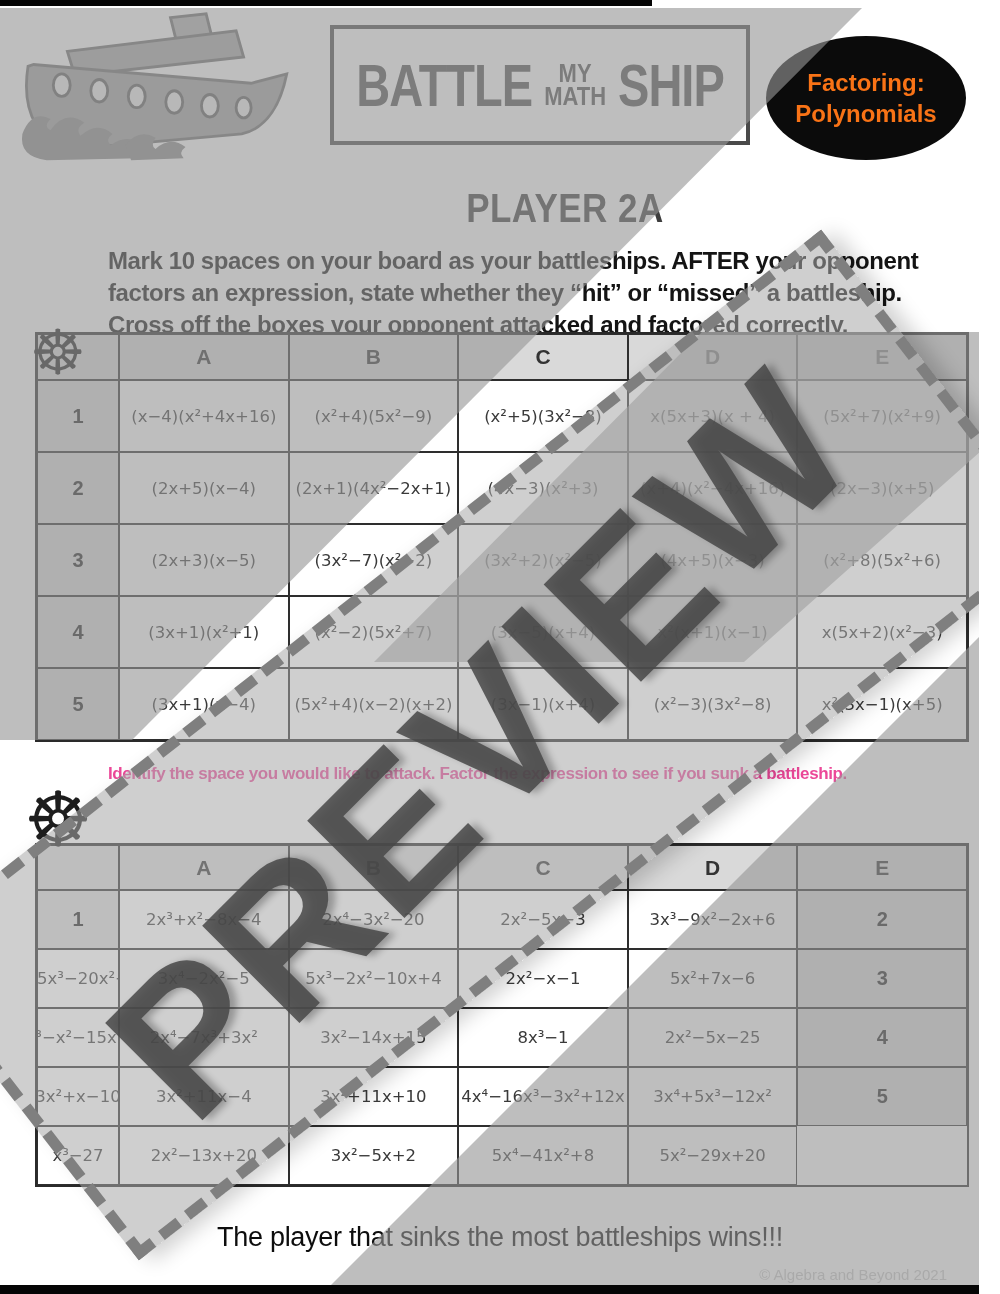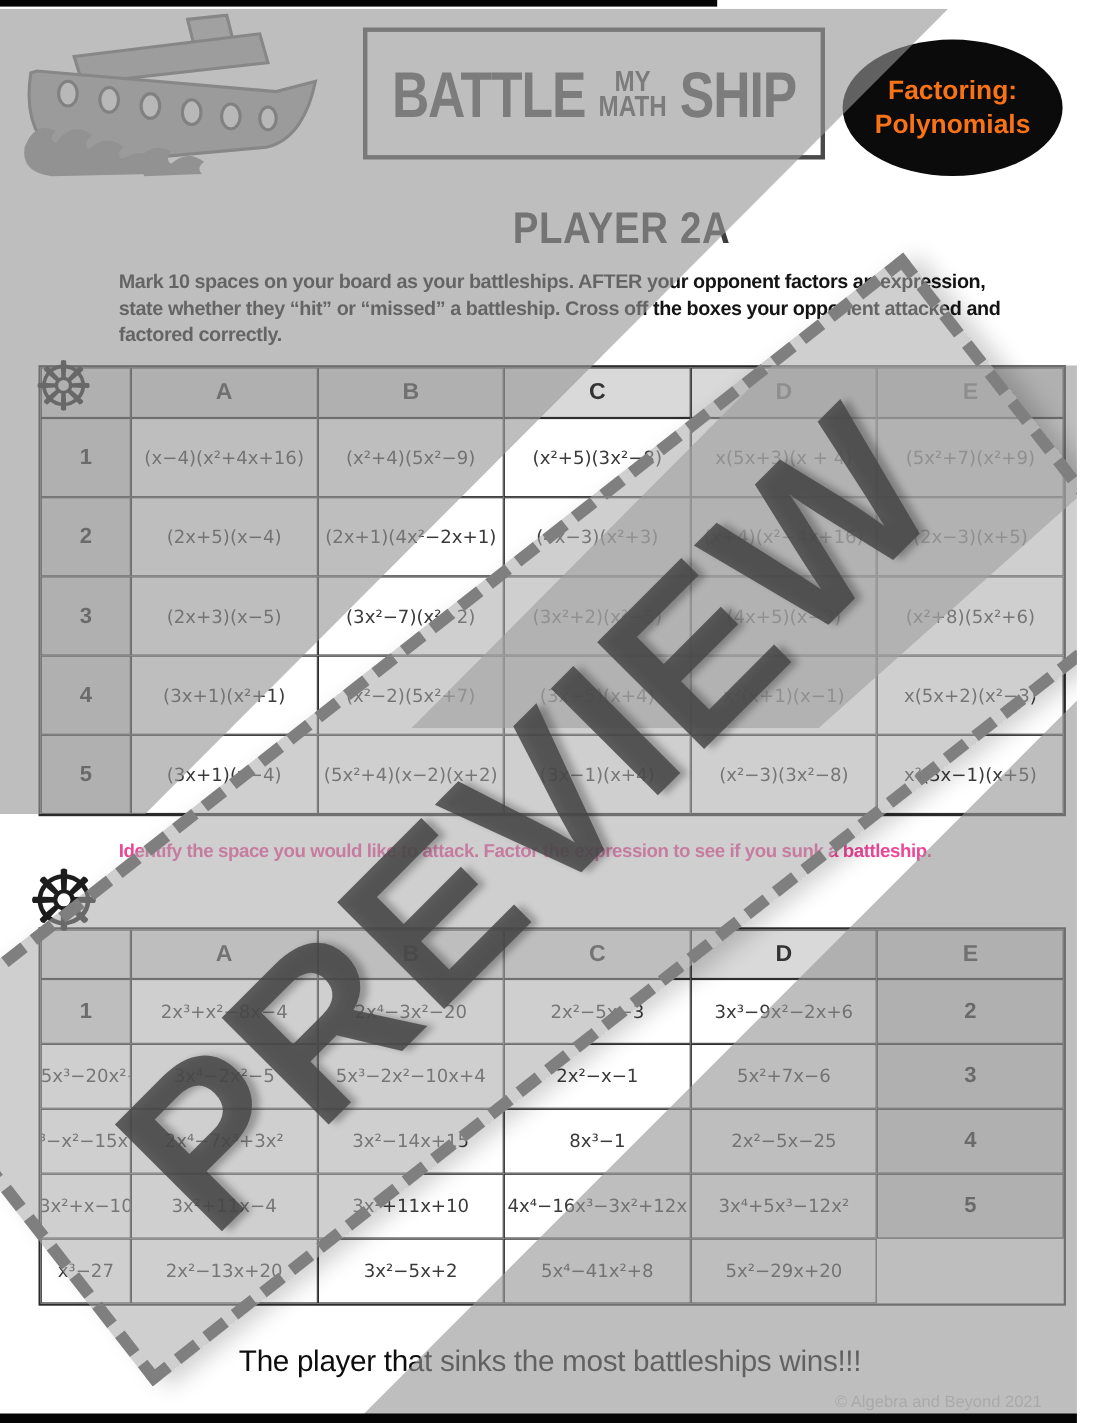--- a/index.html
+++ b/index.html
@@ -13,21 +13,21 @@
   .titlebox .big{font-size:47px;font-weight:bold;color:#525252;letter-spacing:-1px;transform:scaleY(1.25);}
   .titlebox .stack{display:flex;flex-direction:column;align-items:center;line-height:1.05;}
   .titlebox .small{font-size:22px;font-weight:bold;color:#525252;transform:scaleY(1.2);}
   .badge{position:absolute;left:766px;top:36px;width:200px;height:124px;background:#0b0b0b;border-radius:50%;
          display:flex;flex-direction:column;align-items:center;justify-content:center;z-index:5;}
   .badge span{color:#f97316;font-weight:bold;font-size:24px;line-height:1.3;}
   .player{position:absolute;left:130px;top:188px;width:870px;text-align:center;font-size:35px;font-weight:bold;
           color:#3d3d3d;letter-spacing:0.5px;transform:scaleY(1.15);z-index:2;}
 
   
-  .instr1{position:absolute;left:108px;top:245px;width:812px;font-size:18px;font-weight:bold;color:#141414;
+  .instr1{position:absolute;left:108px;top:245px;width:812px;font-size:24px;font-weight:bold;color:#141414;
           line-height:1.33;letter-spacing:-0.4px;z-index:2;}
   .instr2{position:absolute;left:108px;top:764px;width:870px;font-size:17px;font-weight:bold;color:#ec4899;
           letter-spacing:-0.4px;z-index:2;}
   .wheel{position:absolute;color:#1d1d1d;z-index:3;line-height:1;}
   .wheel1{left:30px;top:322px;font-size:62px;}
   .wheel2{left:24px;top:782px;font-size:76px;}
 
   
   .board{position:absolute;left:35px;width:930px;display:grid;grid-template-columns:82px repeat(5,1fr);
          border:2px solid #2a2a2a;background:#ffffff;z-index:2;}

